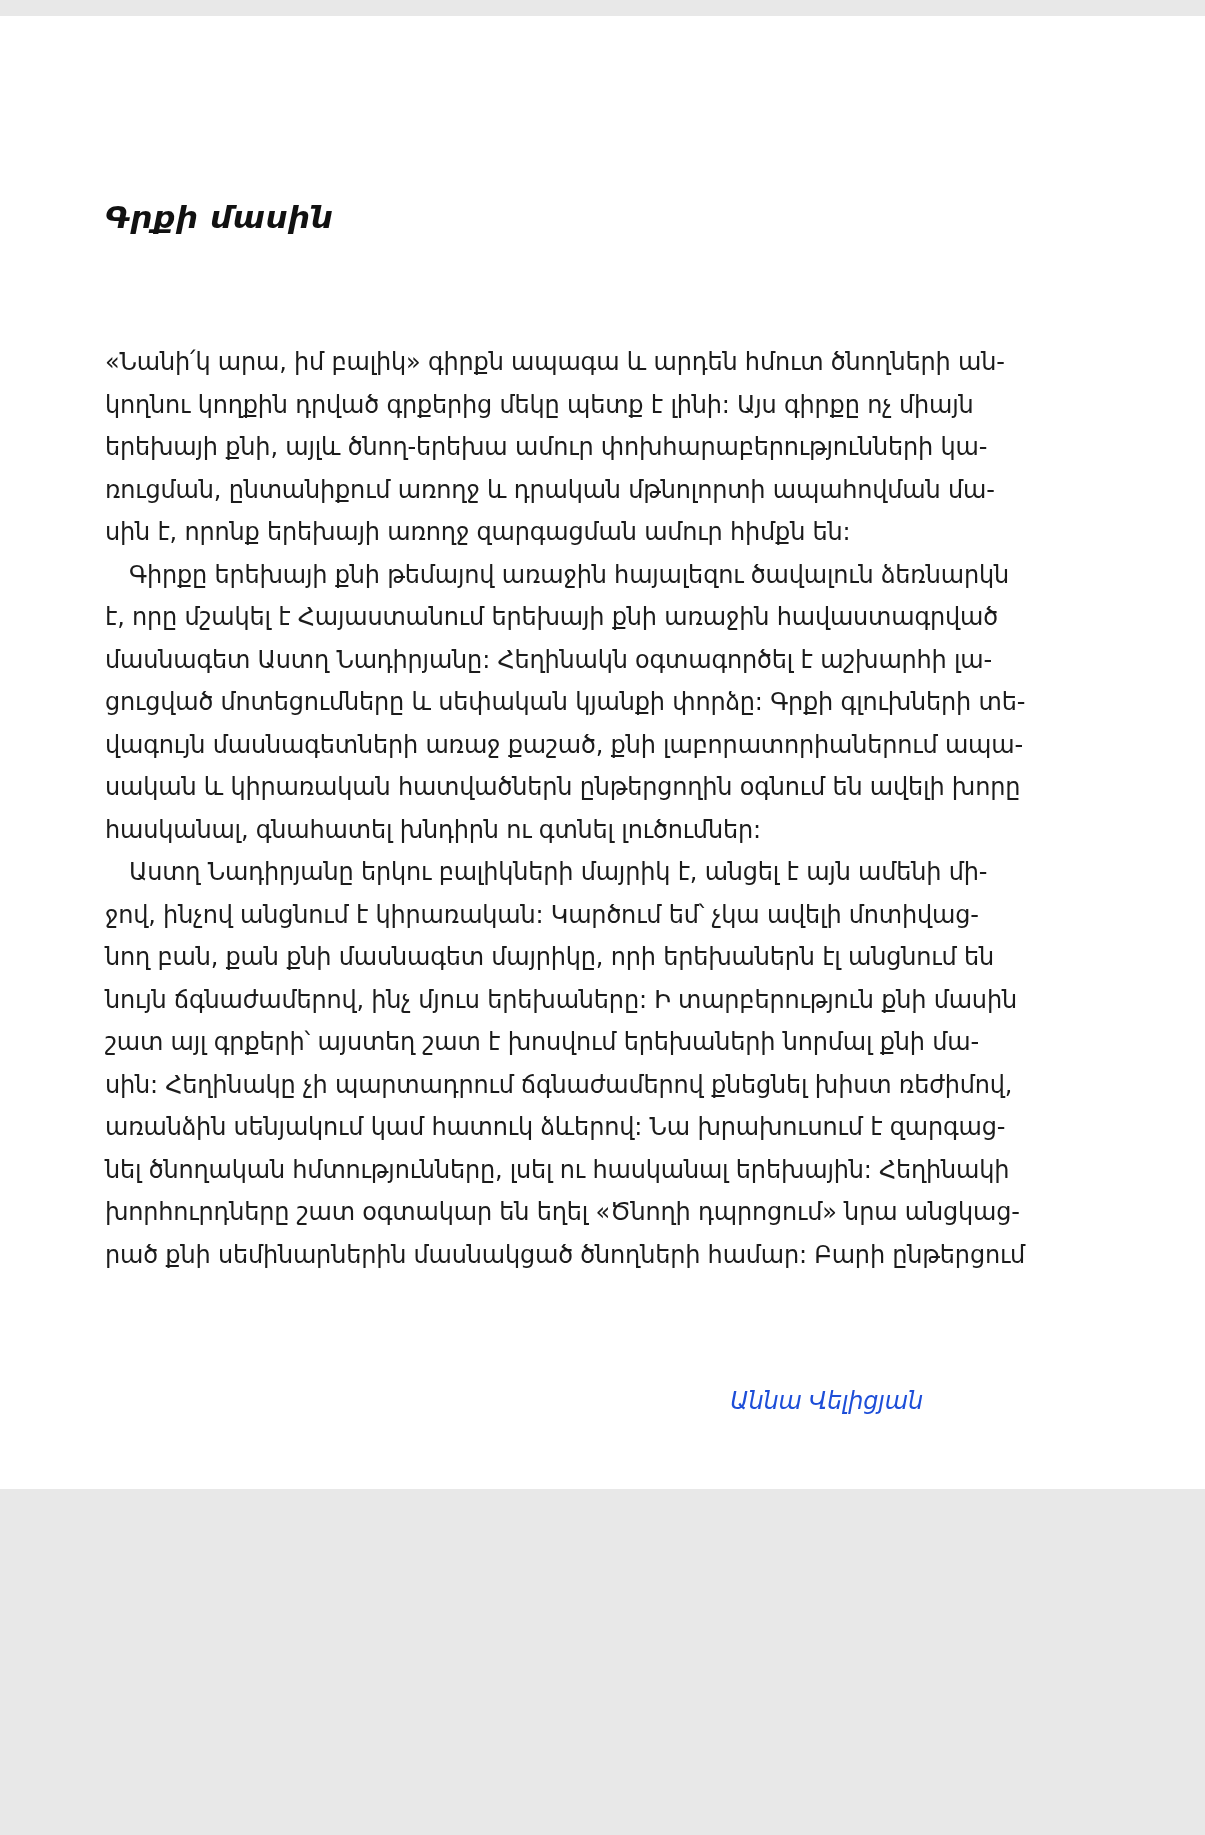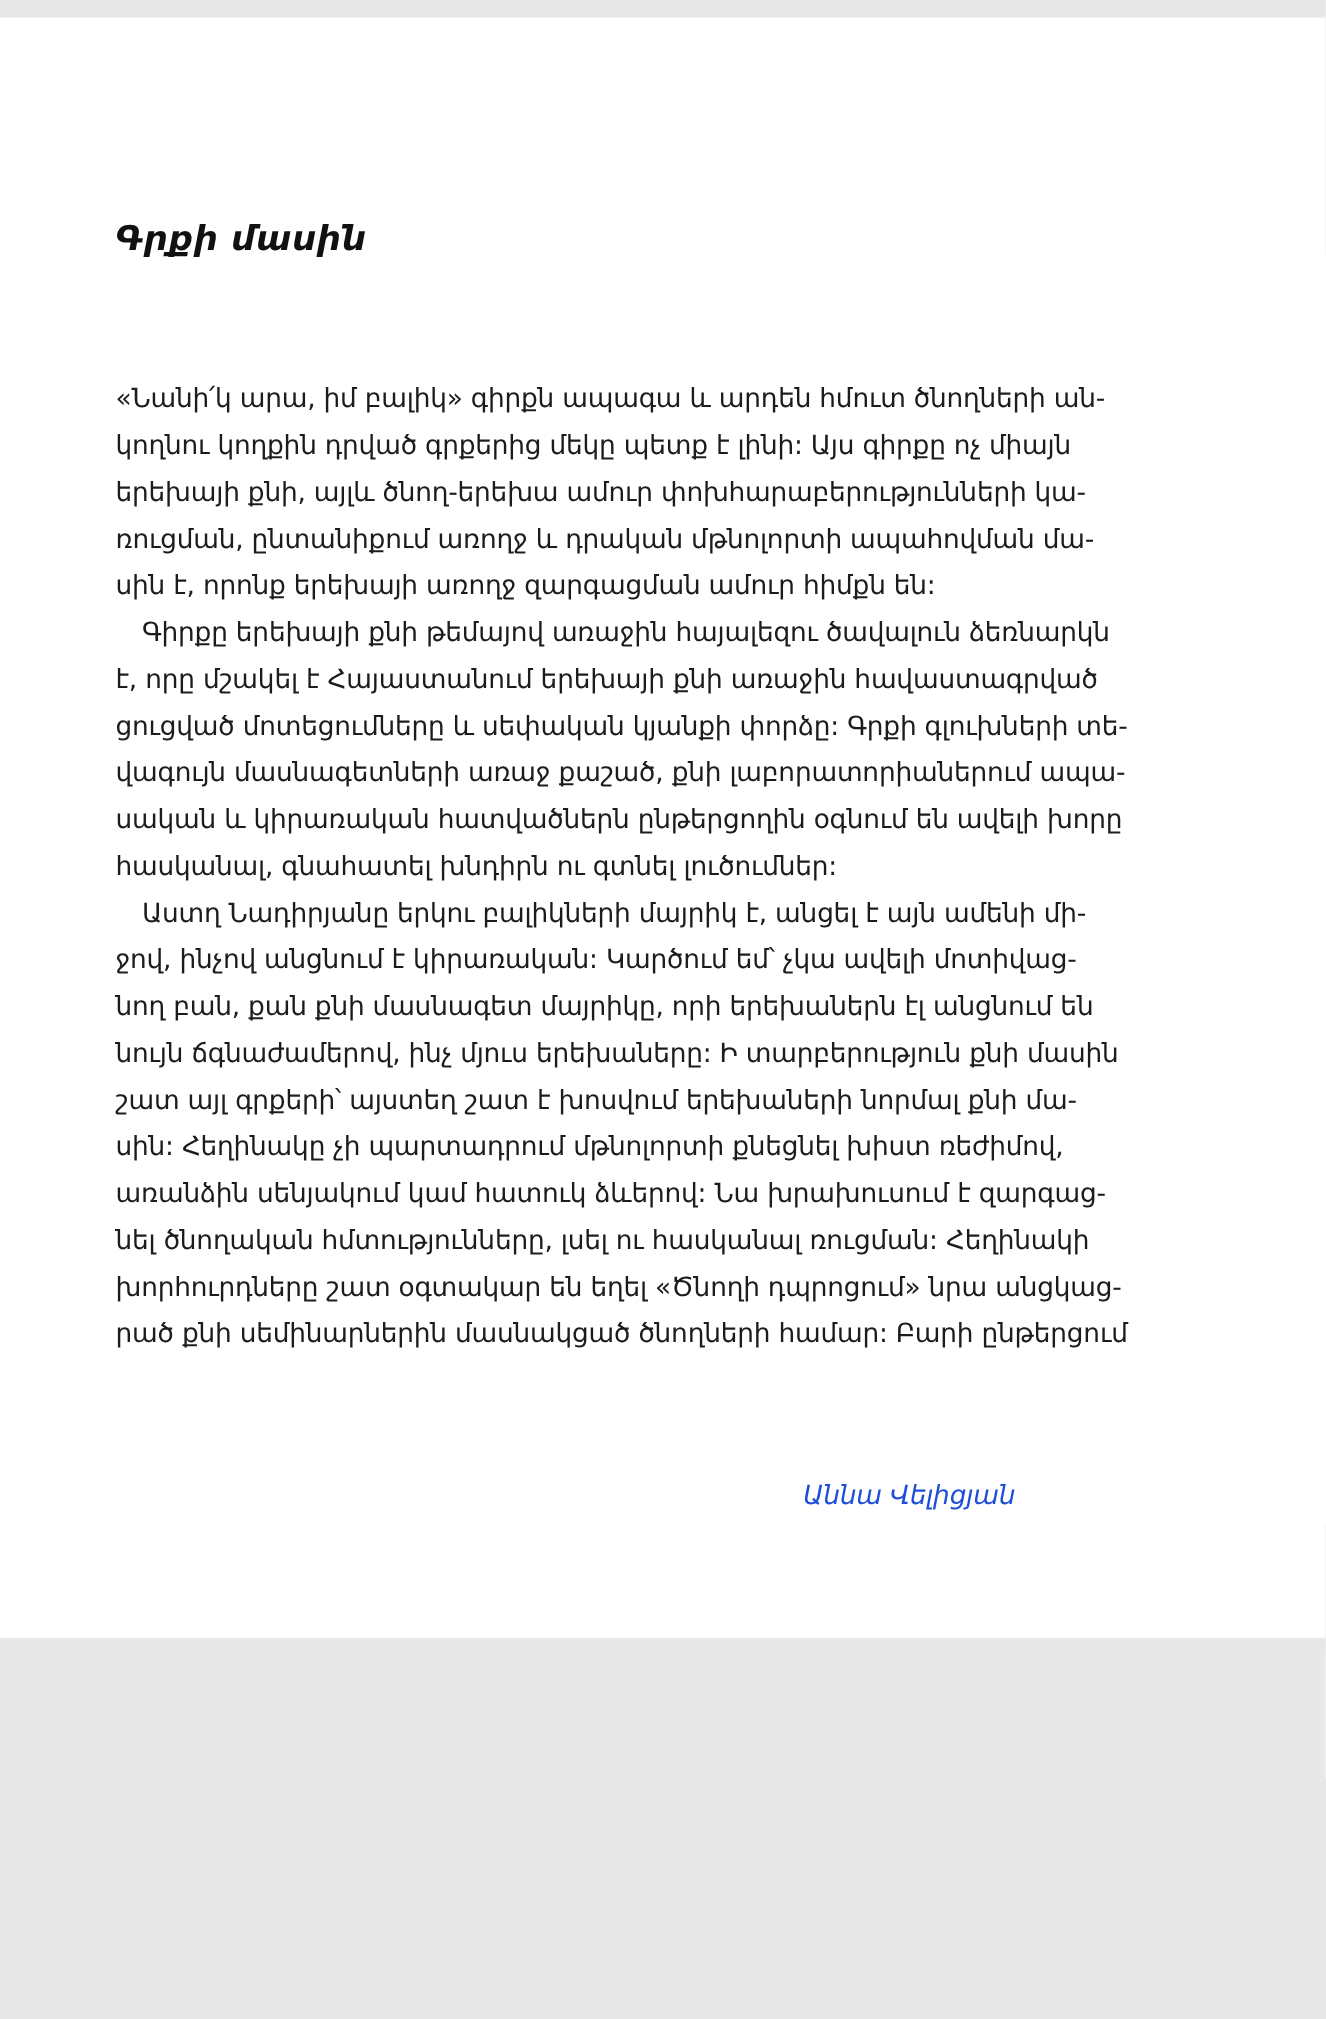--- a/index.html
+++ b/index.html
@@ -82,35 +82,36 @@
       <div class="line">«Նանի՛կ արա, իմ բալիկ» գիրքն ապագա և արդեն հմուտ ծնողների ան-</div>
       <div class="line">կողնու կողքին դրված գրքերից մեկը պետք է լինի: Այս գիրքը ոչ միայն</div>
       <div class="line">երեխայի քնի, այլև ծնող-երեխա ամուր փոխհարաբերությունների կա-</div>
       <div class="line">ռուցման, ընտանիքում առողջ և դրական մթնոլորտի ապահովման մա-</div>
       <div class="line last">սին է, որոնք երեխայի առողջ զարգացման ամուր հիմքն են:</div>
     </div>
 
     <div>
       <div class="line ind">Գիրքը երեխայի քնի թեմայով առաջին հայալեզու ծավալուն ձեռնարկն</div>
       <div class="line">է, որը մշակել է Հայաստանում երեխայի քնի առաջին հավաստագրված</div>
+      <div class="line">մասնագետ Աստղ Նադիրյանը: Հեղինակն օգտագործել է աշխարհի լա-</div>
       <div class="line">ցուցված մոտեցումները և սեփական կյանքի փորձը: Գրքի գլուխների տե-</div>
       <div class="line">վագույն մասնագետների առաջ քաշած, քնի լաբորատորիաներում ապա-</div>
       <div class="line">սական և կիրառական հատվածներն ընթերցողին օգնում են ավելի խորը</div>
       <div class="line last">հասկանալ, գնահատել խնդիրն ու գտնել լուծումներ:</div>
     </div>
 
     <div>
       <div class="line ind">Աստղ Նադիրյանը երկու բալիկների մայրիկ է, անցել է այն ամենի մի-</div>
       <div class="line">ջով, ինչով անցնում է կիրառական: Կարծում եմ՝ չկա ավելի մոտիվաց-</div>
       <div class="line">նող բան, քան քնի մասնագետ մայրիկը, որի երեխաներն էլ անցնում են</div>
       <div class="line">նույն ճգնաժամերով, ինչ մյուս երեխաները: Ի տարբերություն քնի մասին</div>
       <div class="line">շատ այլ գրքերի՝ այստեղ շատ է խոսվում երեխաների նորմալ քնի մա-</div>
-      <div class="line">սին: Հեղինակը չի պարտադրում մթնոլորտի քնեցնել խիստ ռեժիմով,</div>
+      <div class="line">սին: Հեղինակը չի պարտադրում ճգնաժամերով քնեցնել խիստ ռեժիմով,</div>
       <div class="line">առանձին սենյակում կամ հատուկ ձևերով: Նա խրախուսում է զարգաց-</div>
-      <div class="line">նել ծնողական հմտությունները, լսել ու հասկանալ ռուցման: Հեղինակի</div>
+      <div class="line">նել ծնողական հմտությունները, լսել ու հասկանալ երեխային: Հեղինակի</div>
       <div class="line">խորհուրդները շատ օգտակար են եղել «Ծնողի դպրոցում» նրա անցկաց-</div>
       <div class="line">րած քնի սեմինարներին մասնակցած ծնողների համար: Բարի ընթերցում</div>
     </div>
 
     <div class="signature">
       <div class="sig-line">Աննա Վելիցյան</div>
     </div>
 
   </div>
 

